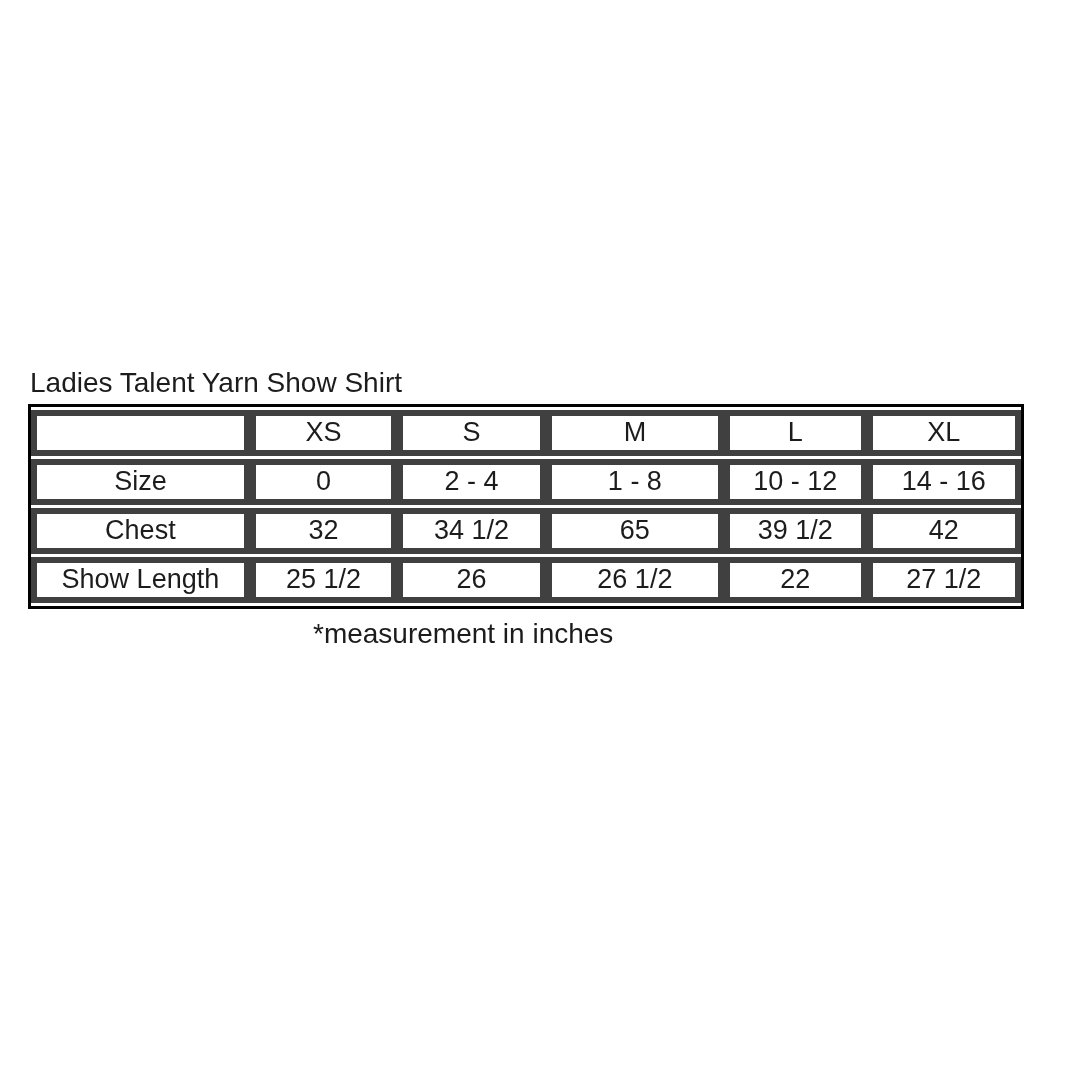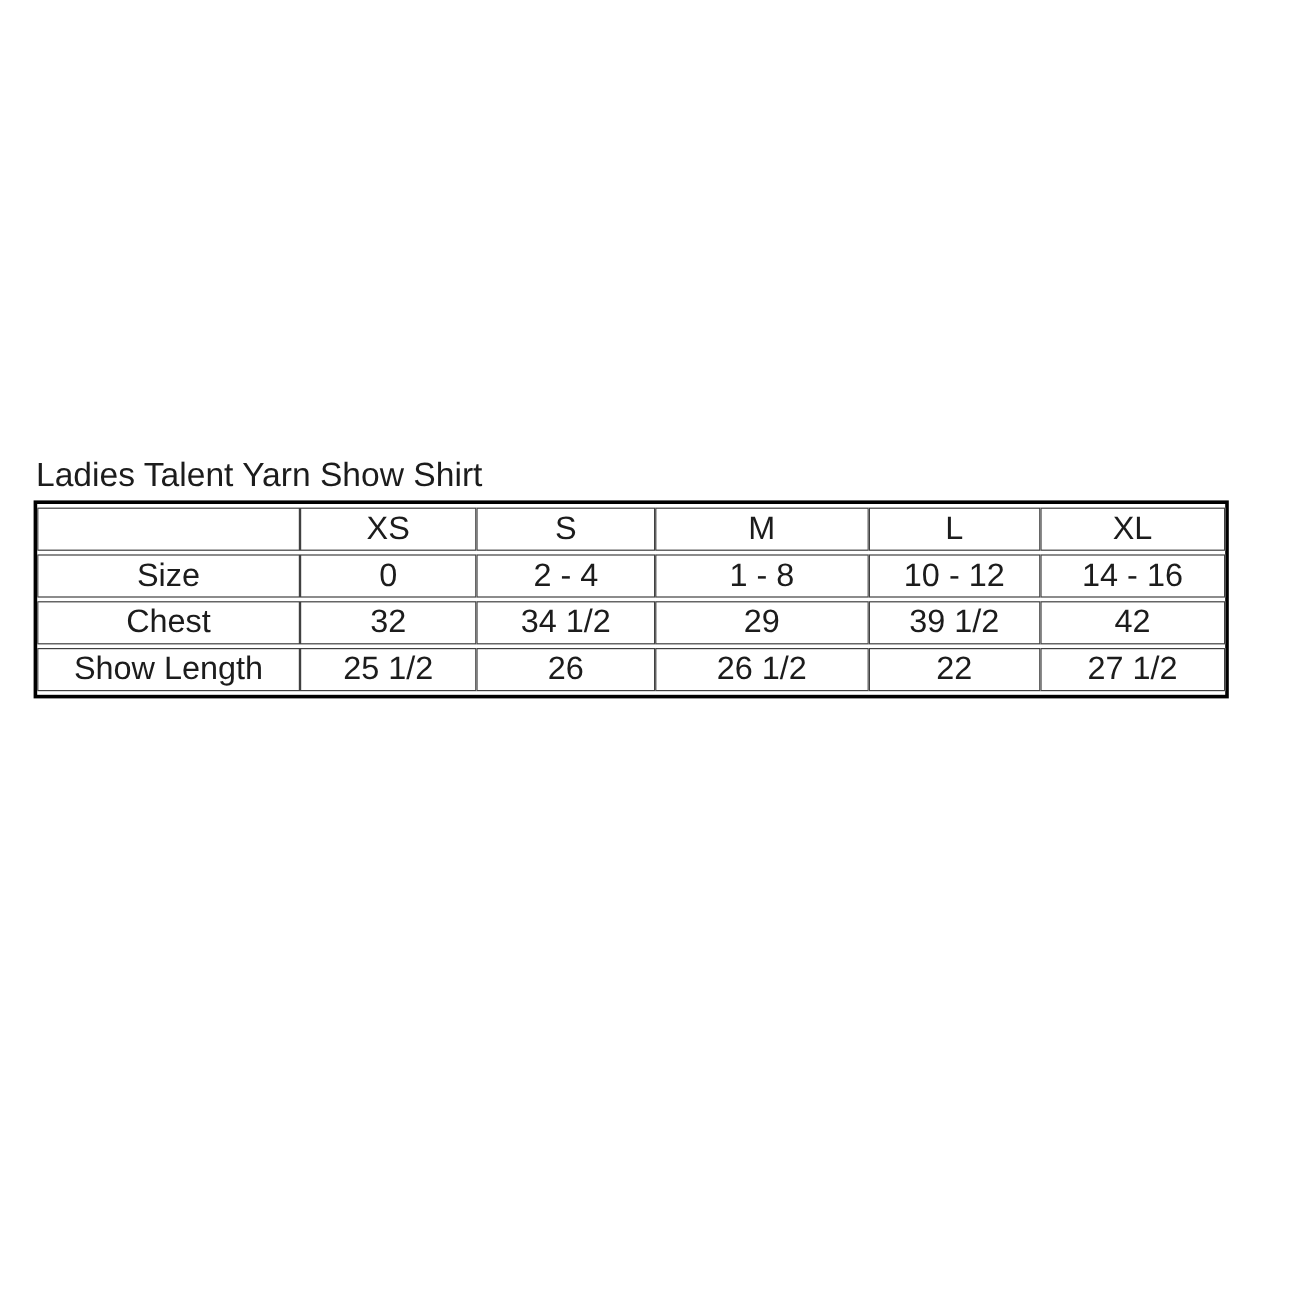--- a/index.html
+++ b/index.html
@@ -10,39 +10,39 @@
   body {
     width: 1080px;
     height: 1080px;
     position: relative;
     font-family: "Liberation Sans", "DejaVu Sans", sans-serif;
     color: #1c1c1c;
   }
   .page {
     position: absolute;
     left: 28px;
-    top: 381px;
+    top: 368px;
     width: 996px;
   }
   .title {
     font-size: 28px;
     line-height: 1.1;
     margin: 0 0 5px 2px;
     color: #1c1c1c;
   }
   table.size-chart {
     width: 100%;
     table-layout: fixed;
     border-collapse: separate;
     border-spacing: 0 3px;
     border: 3px solid #000000;
   }
   table.size-chart th,
   table.size-chart td {
-    border: 1px solid #404040;
+    border: 6px solid #404040;
     text-align: center;
     vertical-align: middle;
     font-size: 27px;
     font-weight: 400;
     height: 34px;
     padding: 0 2px;
     overflow: hidden;
     white-space: nowrap;
     color: #1c1c1c;
     background: #ffffff;
@@ -85,28 +85,29 @@
           <td>0</td>
           <td>2 - 4</td>
           <td>1 - 8</td>
           <td>10 - 12</td>
           <td>14 - 16</td>
         </tr>
         <tr>
           <td>Chest</td>
           <td>32</td>
           <td>34 1/2</td>
-          <td>29</td>
+          <td>65</td>
           <td>39 1/2</td>
           <td>42</td>
         </tr>
         <tr>
           <td>Show Length</td>
           <td>25 1/2</td>
           <td>26</td>
           <td>26 1/2</td>
           <td>22</td>
           <td>27 1/2</td>
         </tr>
       </tbody>
   </table>
 
+  <div class="footnote">*measurement in inches</div>
 </div>
 
 </body></html>

